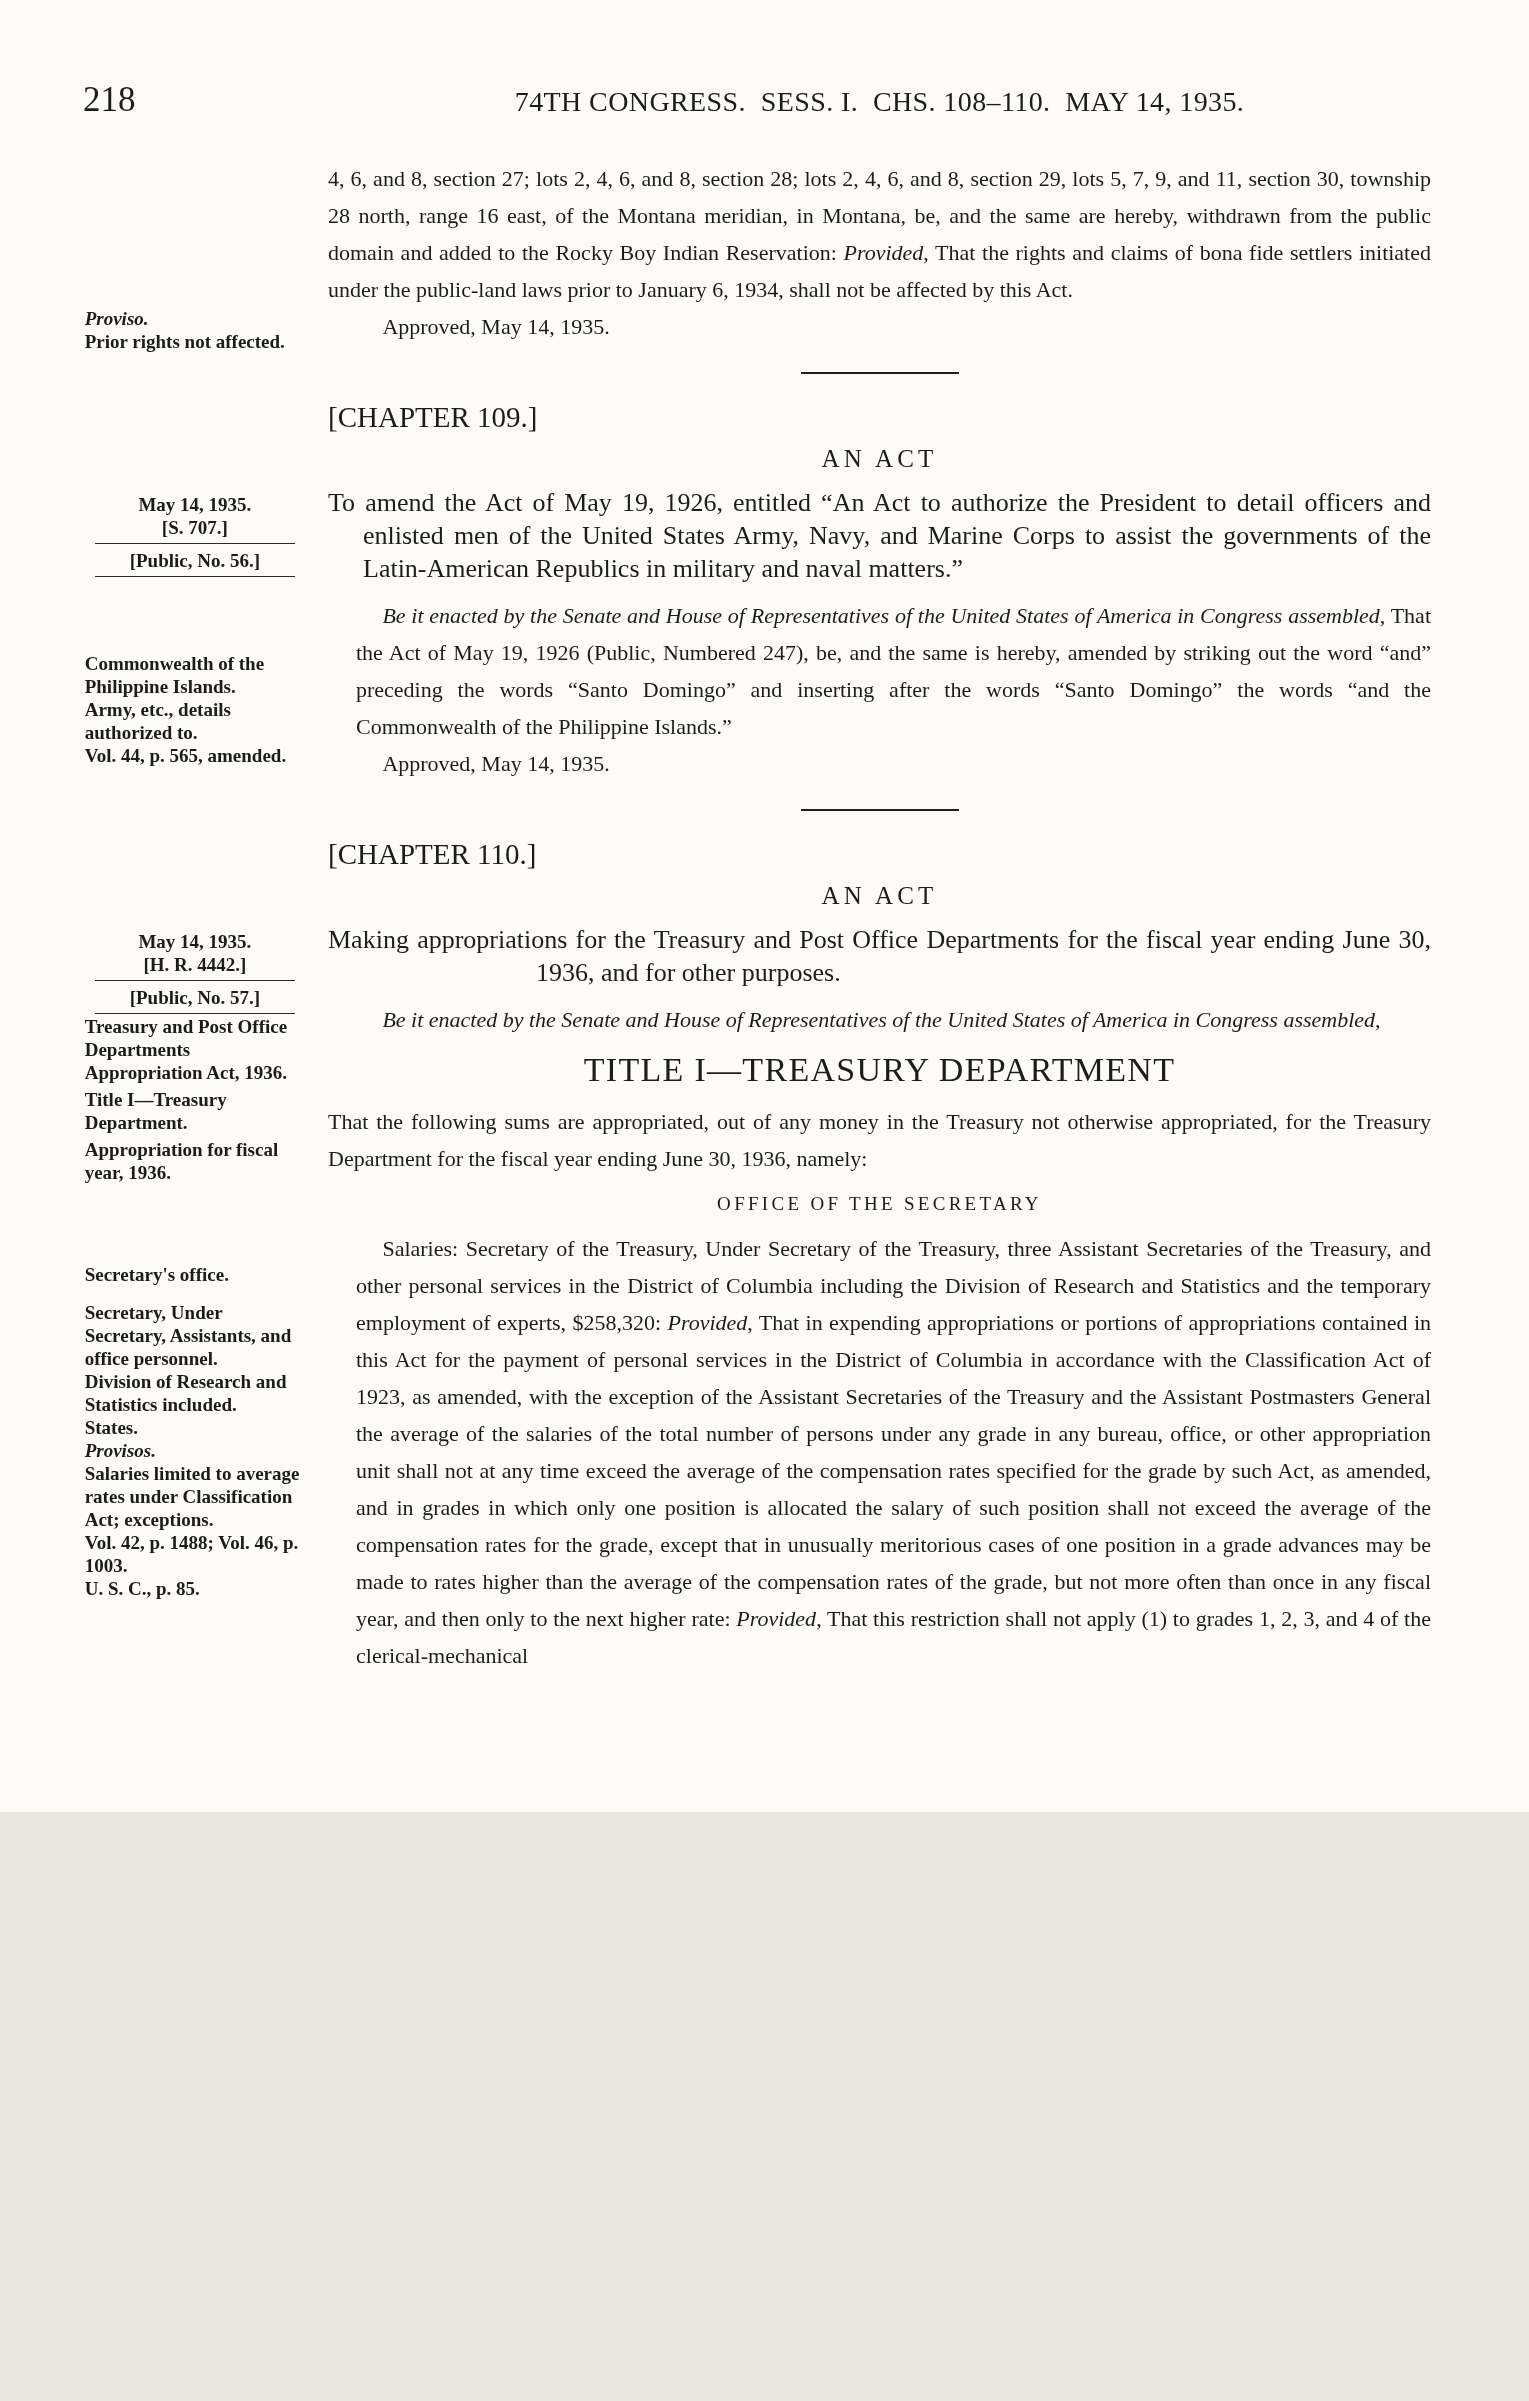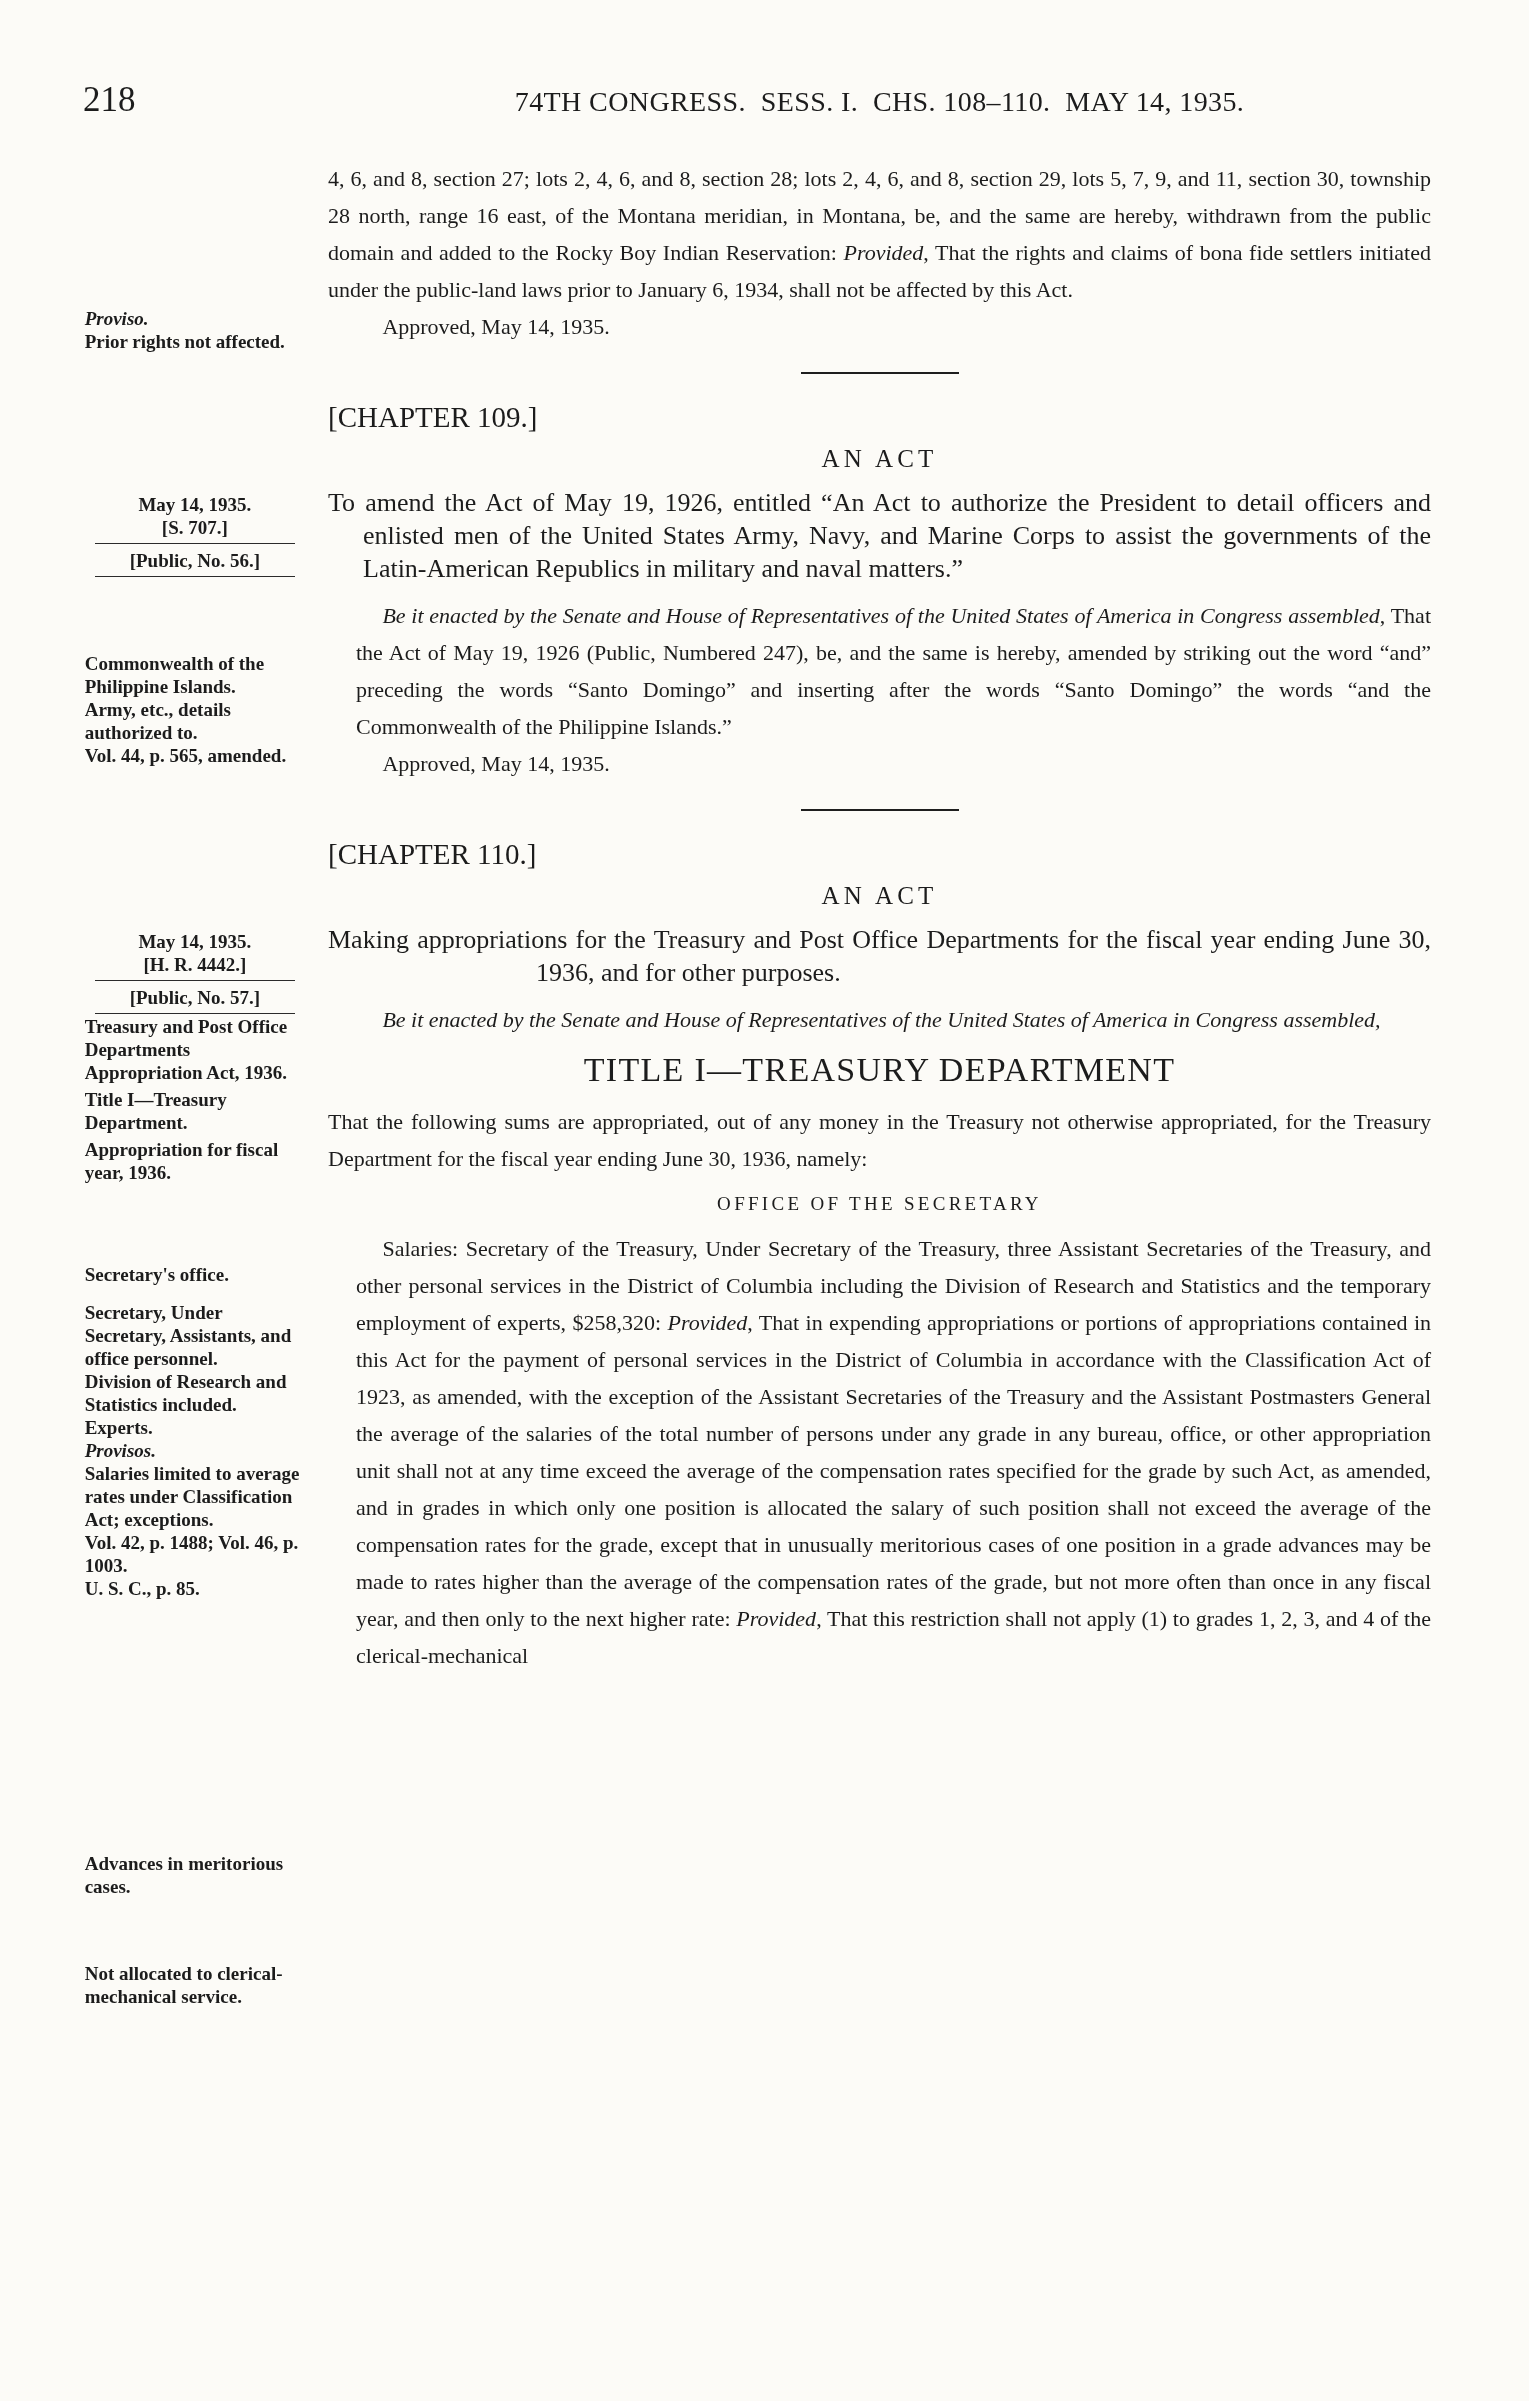--- a/index.html
+++ b/index.html
@@ -1,19 +1,19 @@
 <!DOCTYPE html>
 <html style="font-size:13.3px"><head>
 <meta charset="utf-8">
 <style>
   html, body { margin: 0; padding: 0; background: #e9e7e1; }
   .sheet {
     position: relative;
     width: 1529px;
-    height: 2401px;
+    height: 1812px;
     box-sizing: border-box;
     margin: 0 auto;
     padding: 80px 98px 0 83px;
     background: #fcfbf7;
     color: #1c1c1c;
     font-family: "Liberation Serif", "DejaVu Serif", serif;
     overflow: hidden;
   }
   .page-header { display: flex; align-items: baseline; margin-bottom: 38px; }
   .pagenum { flex: 0 0 245px; font-size: 35px; line-height: 40px; }
@@ -121,21 +121,21 @@
       </div>
       <div class="margin-group" style="top:302px">
         <div class="margin-note">Appropriation for fiscal year, 1936.</div>
       </div>
       <div class="margin-group" style="top:427px">
         <div class="margin-note">Secretary's office.</div>
       </div>
       <div class="margin-group" style="top:465px">
         <div class="margin-note">Secretary, Under Secretary, Assistants, and office personnel.</div>
         <div class="margin-note">Division of Research and Statistics included.</div>
-        <div class="margin-note">Experts.</div>
+        <div class="margin-note">States.</div>
         <div class="margin-note italic">Provisos.</div>
         <div class="margin-note">Salaries limited to average rates under Classification Act; exceptions.</div>
         <div class="margin-note">Vol. 42, p. 1488; Vol. 46, p. 1003.</div>
         <div class="margin-note">U. S. C., p. 85.</div>
       </div>
       <div class="margin-group" style="top:1016px">
         <div class="margin-note">Advances in meritorious cases.</div>
       </div>
       <div class="margin-group" style="top:1126px">
         <div class="margin-note">Not allocated to clerical-mechanical service.</div>

